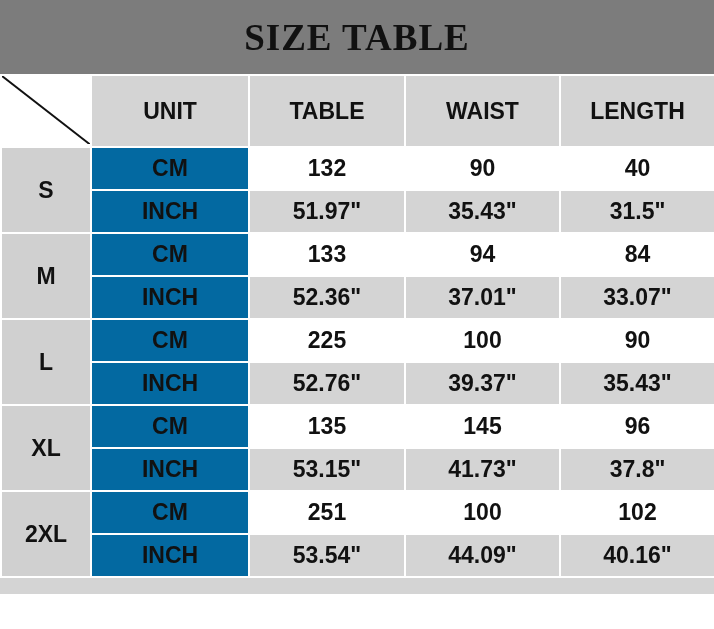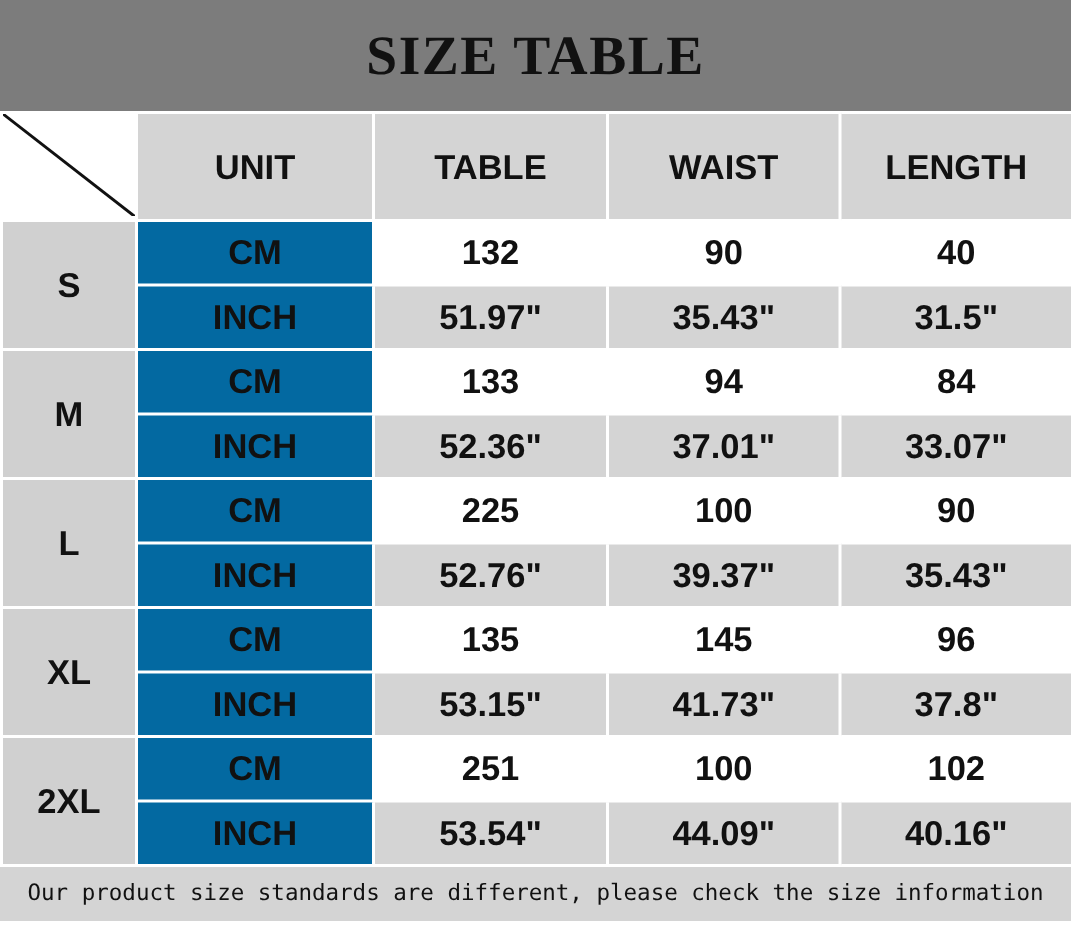--- a/index.html
+++ b/index.html
@@ -204,16 +204,15 @@
       <tr class="row-in">
         <td class="unit-cell alt">INCH</td>
         <td class="val-cell alt">53.54"</td>
         <td class="val-cell alt">44.09"</td>
         <td class="val-cell alt">40.16"</td>
       </tr>
     </tbody>
   </table>
 
   <div class="note">
-    <span class="note-line">Our product size standards are different, please check the size information</span>
   </div>
 
 </div>
 
 </body></html>

